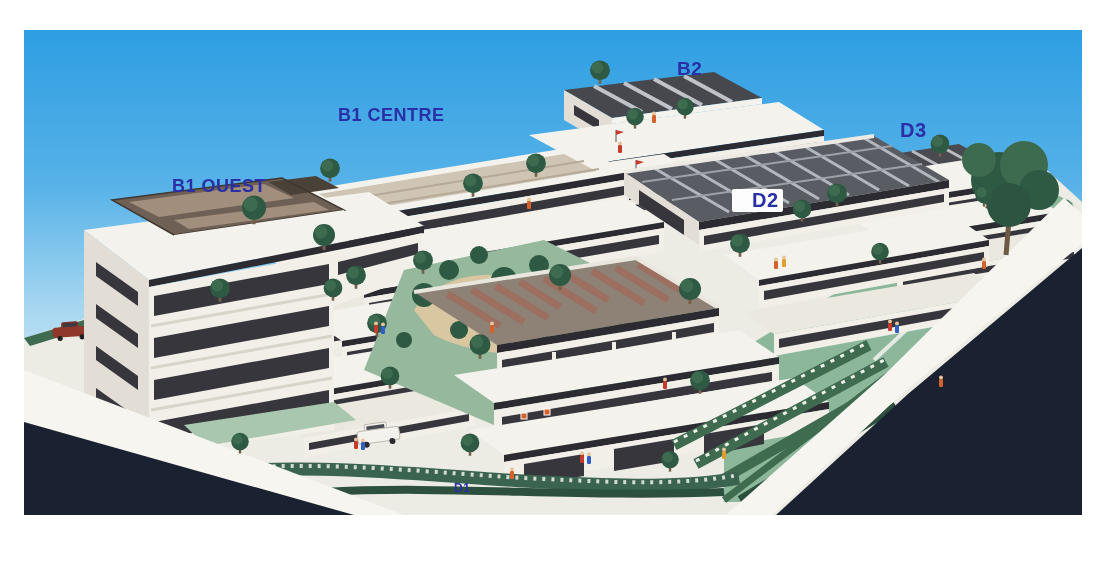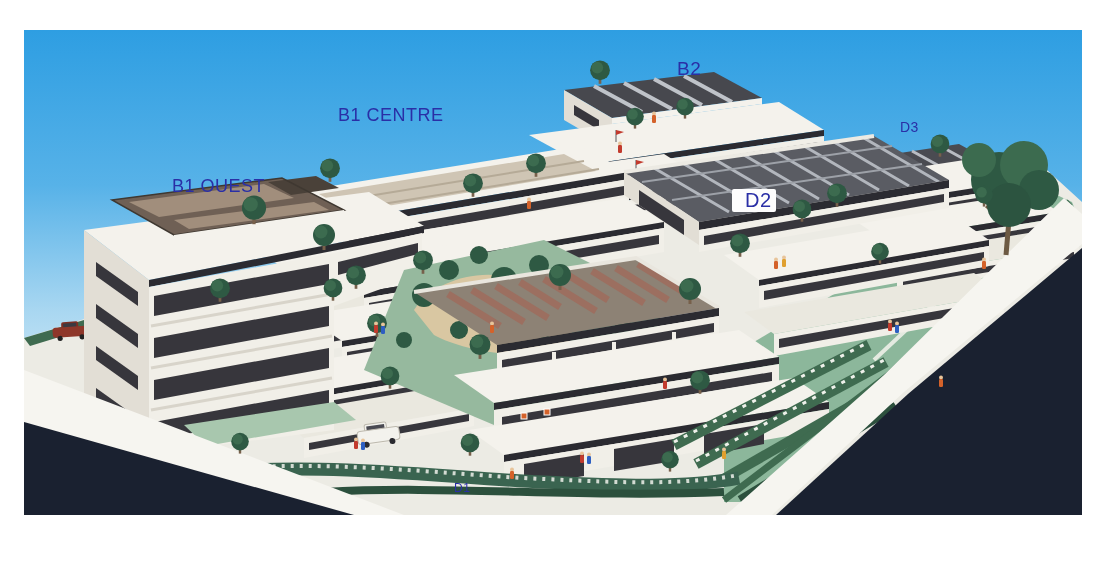--- a/index.html
+++ b/index.html
@@ -2,28 +2,28 @@
 <html style="--label-blue: #2a2fa6; --label-box: #fdfdfd; --sky-top: #2e9ee2; --sky-horizon: #e3f1f8; --road-dark: #1a2130; --window-dark: #37363c; --roof-brown: #6f6055; --roof-panel: #a18e7c; --solar-roof: #5a5c63; --brick-roof: #9c6f60; --tree-green: #2e5943; --tree-light: #3c6b4f; --lawn-green: #8cb79b; --hedge-green: #3f6b50; --sand-path: #d9c7a2; --car-red: #8e372a;"><head>
 <meta charset="utf-8">
 <style>
   html,body{margin:0;padding:0;background:#ffffff;}
   .stage{position:relative;width:1109px;height:564px;background:#ffffff;overflow:hidden;
          font-family:"Liberation Sans",sans-serif;}
   .photo{position:absolute;left:24px;top:30px;width:1058px;height:485px;overflow:hidden;background:#e8f3f9;}
   .photo svg{position:absolute;left:0;top:0;display:block;}
 
   
-  .label{position:absolute;font-weight:normal;color:var(--label-blue,#2a2fa6);
+  .label{position:absolute;font-weight:bold;color:var(--label-blue,#2a2fa6);
          letter-spacing:.5px;white-space:nowrap;line-height:1;}
   .lb-b1-ouest {left:106px;top:147px;font-size:18px;margin-left:42px;}
   .lb-b1-centre{left:314px;top:76px; font-size:18px;}
   .lb-b2       {left:653px;top:29px; font-size:19px;}
-  .lb-d3       {left:876px;top:90px; font-size:14px;}
+  .lb-d3       {left:876px;top:90px; font-size:20px;}
   .lb-d2       {left:708px;top:159px;font-size:20px;background:var(--label-box,#fdfdfd);
-                padding:1px 4px 2px 13px;border-radius:2px;}
+                padding:1px 4px 2px 20px;border-radius:2px;}
   .lb-d1       {left:430px;top:452px;font-size:12px;}
 
   
   .sky0{stop-color:var(--sky-top,#2e9ee2);} .sky1{stop-color:#57b2e8;}
   .sky2{stop-color:#a9d7f1;} .sky3{stop-color:var(--sky-horizon,#e3f1f8);} .sky4{stop-color:#eef6fa;}
   .base{fill:#ecebe4;} .slab{fill:#f4f2ec;} .slab2{fill:#eae8df;}
   .fascia{fill:#2b2b31;} .facade{fill:#f1efe8;} .side{fill:#e2ded5;}
   .win{fill:var(--window-dark,#37363c);}
   .roofbrown{fill:var(--roof-brown,#6f6055);} .roofpanel{fill:var(--roof-panel,#a18e7c);}
   .solar{fill:var(--solar-roof,#5a5c63);}

